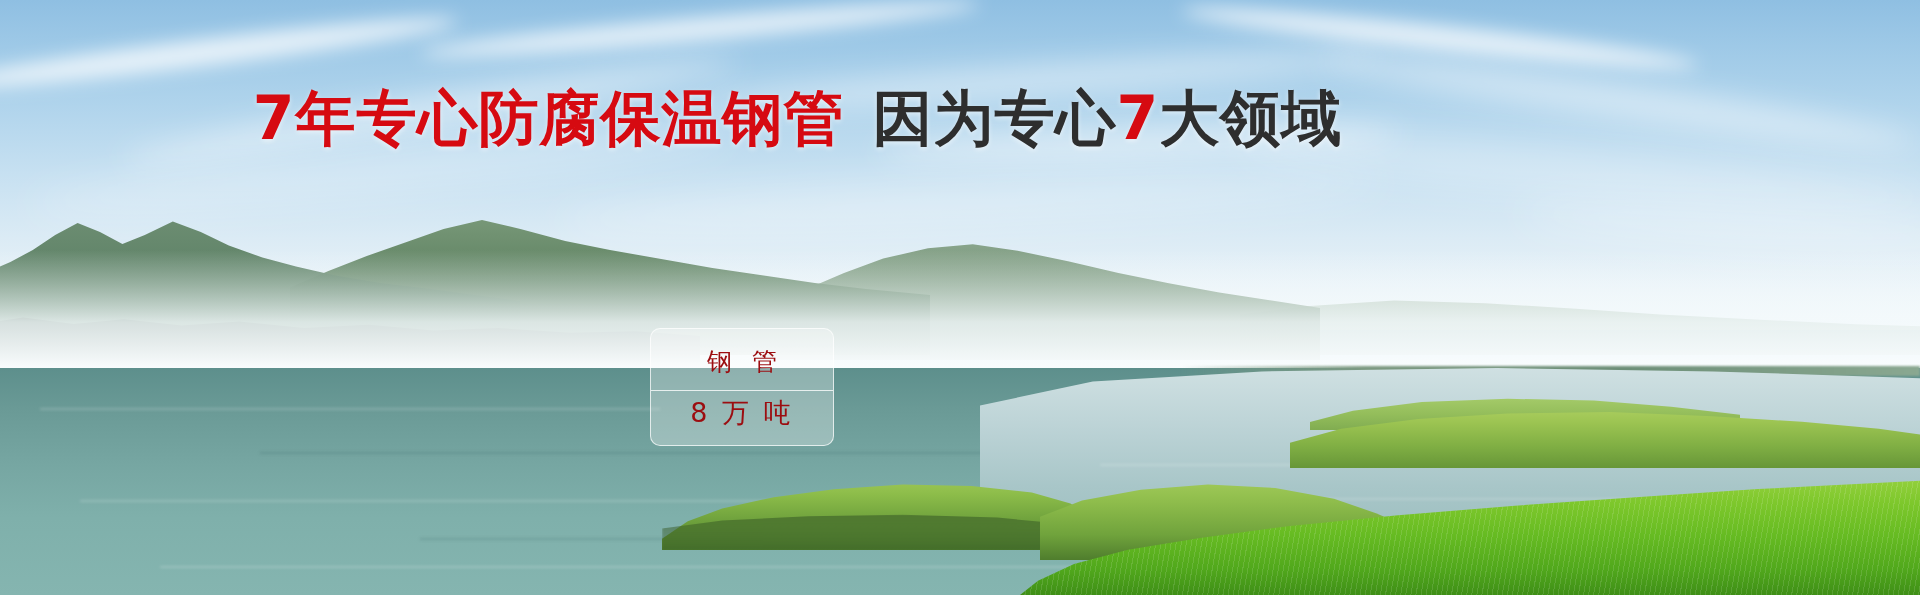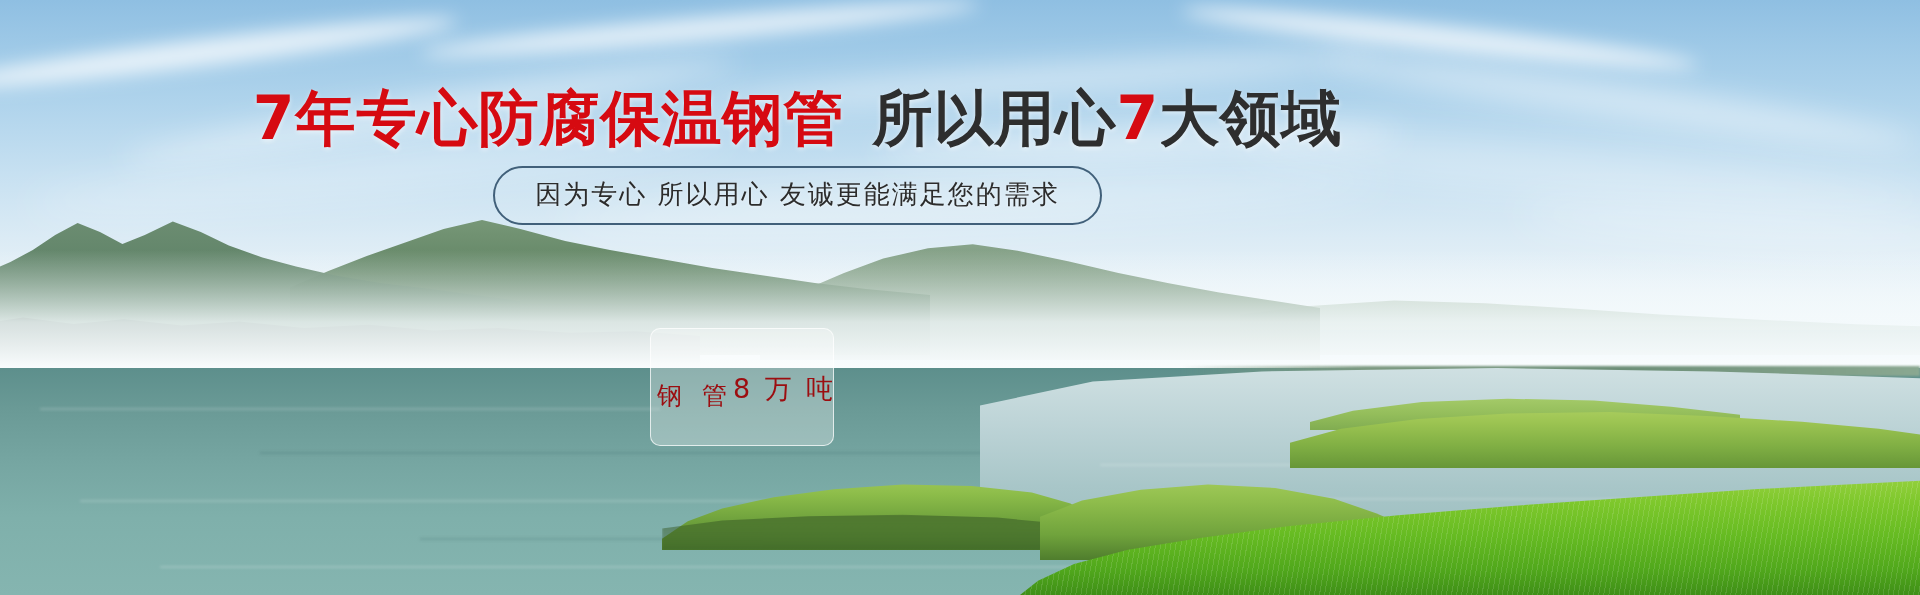--- a/index.html
+++ b/index.html
@@ -205,21 +205,21 @@
     position:absolute; left:650px; top:328px;
     display:flex;
     gap:18px;
   }
   .card {
     width:184px; height:118px;
     border:1px solid rgba(255,255,255,0.72);
     border-radius:10px;
     background:rgba(255,255,255,0.30);
     display:flex;
-    flex-direction:row;
+    flex-direction:column;
     align-items:center;
     justify-content:flex-start;
     text-align:center;
     overflow:hidden;
   }
   .card .label {
     font-size:25px;
     color:#9c0d10;
     letter-spacing:6px;
     text-indent:6px;
@@ -289,26 +289,23 @@
   <div class="island-center-dark"></div>
   <div class="marsh-left"></div>
 
   <div class="grass-fg"></div>
   <div class="grass-fg-tips"></div>
   <div class="grass-bottom"></div>
 
   <div class="content">
 
     <div class="headline">
-      <span class="red">7</span><span class="red">年专心防腐保温钢管</span><span class="gap"></span><span>所以用心</span><span class="red">7</span><span>大领域</span>
+      <span class="red">7</span><span class="red">年专心防腐保温钢管</span><span class="gap"></span><span>因为专心</span><span class="red">7</span><span>大领域</span>
     </div>
 
-    <div class="subtitle-wrap">
-      <div class="subtitle">因为专心 所以用心  友诚更能满足您的需求</div>
-    </div>
 
     <div class="cards">
 
       <div class="card">
         <div class="label">钢 管</div>
         <div class="divider"></div>
         <div class="value"><span>8 万 吨</span></div>
       </div>
 
 

